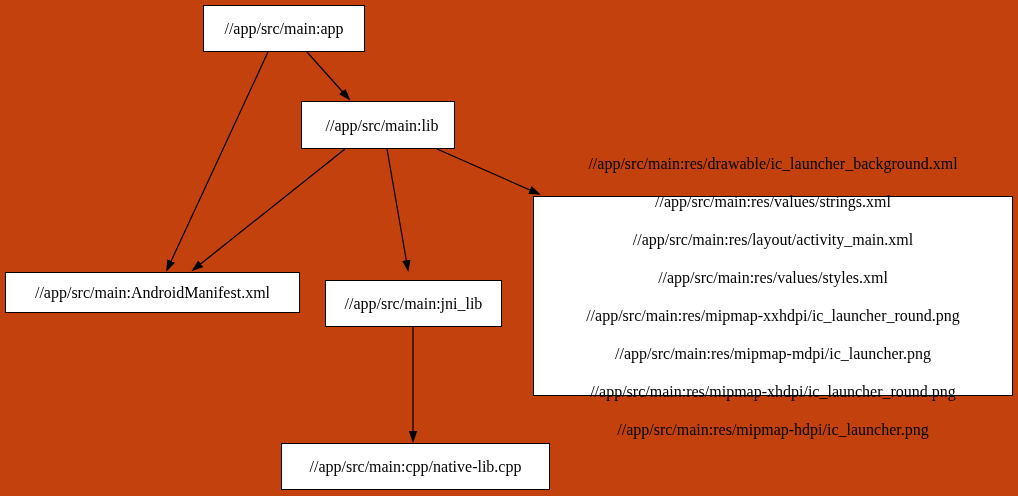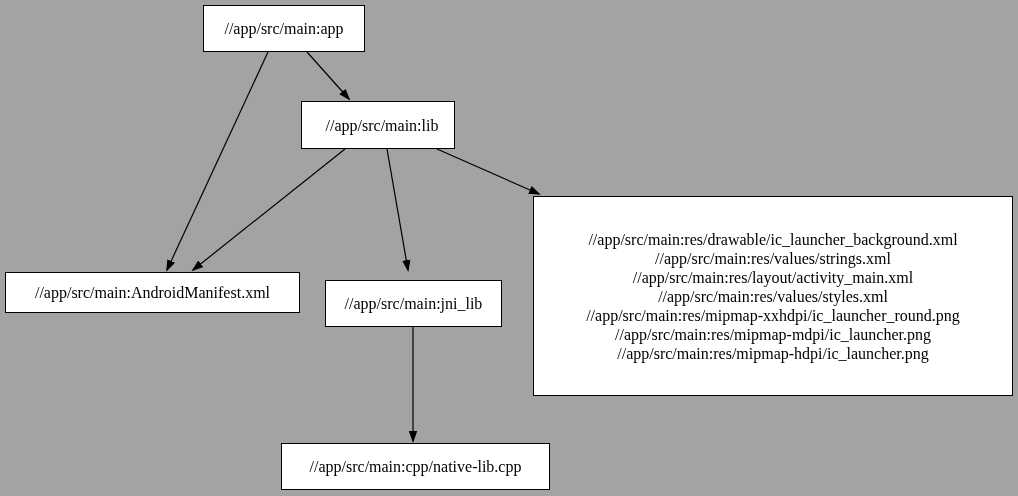--- a/index.html
+++ b/index.html
@@ -4,21 +4,21 @@
 <style>
   html, body {
     margin: 0;
     padding: 0;
     background: #ffffff;
   }
   #canvas {
     position: relative;
     width: 1018px;
     height: 496px;
-    background: #a3a3a3;
+    background: #c2410c;
     font-family: "Liberation Serif", "DejaVu Serif", serif;
     color: #000000;
     overflow: hidden;
   }
   #edges {
     position: absolute;
     left: 0;
     top: 0;
     width: 1018px;
     height: 496px;
@@ -36,20 +36,21 @@
     justify-content: center;
     text-align: center;
     font-size: 16px;
     line-height: 19px;
     box-sizing: border-box;
     white-space: nowrap;
   }
   .node.multi {
     flex-direction: column;
     justify-content: center;
+    gap: 19px;
   }
   #node-app            { left: 203px; top: 5px;   width: 162px; height: 47px; }
   #node-lib            { left: 301px; top: 101px; width: 154px; height: 48px; padding-left: 8px; }
   #node-manifest       { left: 5px;   top: 272px; width: 295px; height: 41px; }
   #node-jni-lib        { left: 325px; top: 280px; width: 177px; height: 47px; }
   #node-res-group      { left: 533px; top: 196px; width: 480px; height: 200px; }
   #node-native-lib     { left: 281px; top: 443px; width: 269px; height: 47px; align-items: center; }
   .res-line { display: block; }
 </style>
 </head>
@@ -87,20 +88,21 @@
     <span>//app/src/main:jni_lib</span>
   </div>
 
   <div class="node multi" id="node-res-group">
     <span class="res-line">//app/src/main:res/drawable/ic_launcher_background.xml</span>
     <span class="res-line">//app/src/main:res/values/strings.xml</span>
     <span class="res-line">//app/src/main:res/layout/activity_main.xml</span>
     <span class="res-line">//app/src/main:res/values/styles.xml</span>
     <span class="res-line">//app/src/main:res/mipmap-xxhdpi/ic_launcher_round.png</span>
     <span class="res-line">//app/src/main:res/mipmap-mdpi/ic_launcher.png</span>
+    <span class="res-line">//app/src/main:res/mipmap-xhdpi/ic_launcher_round.png</span>
     <span class="res-line">//app/src/main:res/mipmap-hdpi/ic_launcher.png</span>
   </div>
 
   <div class="node" id="node-native-lib">
     <span>//app/src/main:cpp/native-lib.cpp</span>
   </div>
 
 </div>
 
 </body></html>

